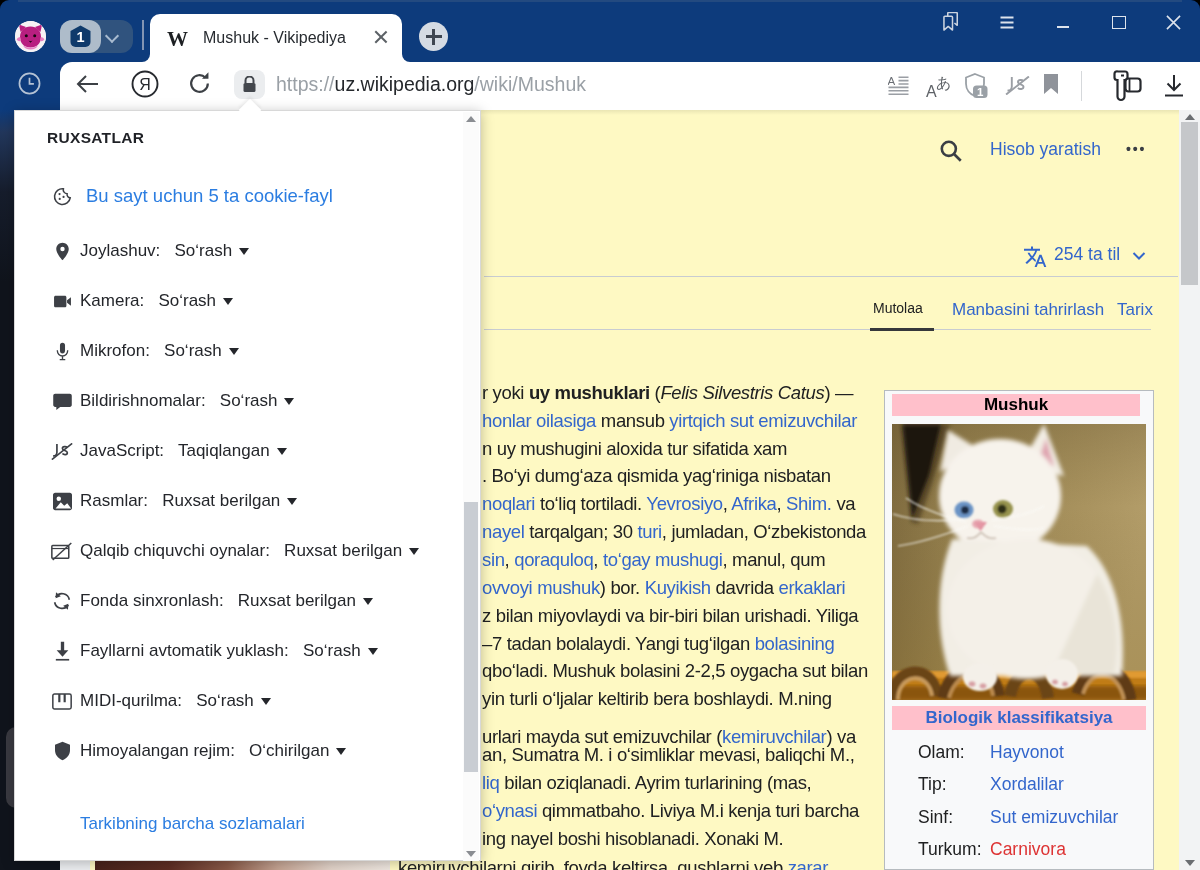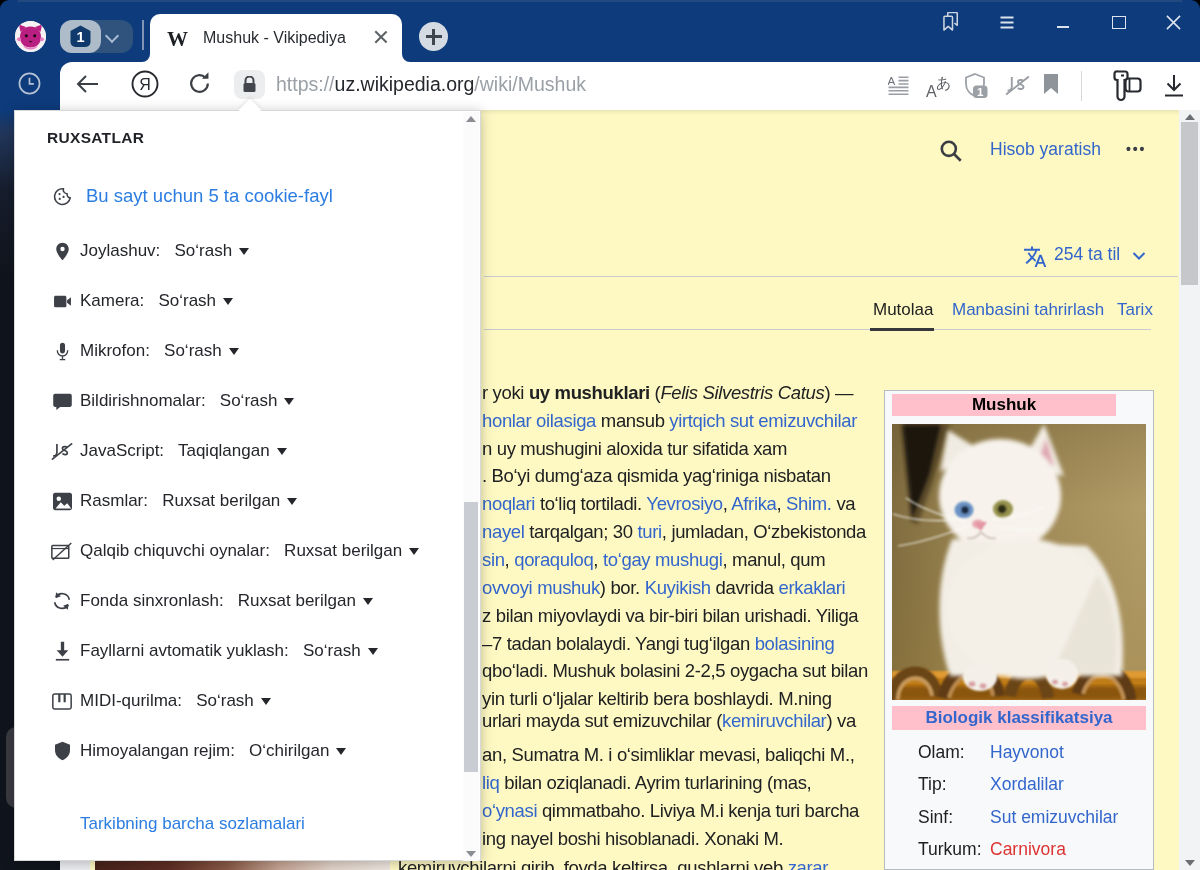--- a/index.html
+++ b/index.html
@@ -208,50 +208,50 @@
 
   <svg class="abs" style="left:963px; top:134px" width="24" height="24" viewBox="0 0 24 24" fill="#3366cc">
       <path d="M12.9 15.9l-2.6-2.5.1-.1c1.7-1.9 3-4.2 3.7-6.6H17V4.7h-7V2.6H8v2.1H1v2h11.2c-.7 2-1.7 3.9-3.2 5.5-1-1.1-1.8-2.2-2.4-3.5h-2c.7 1.7 1.8 3.4 3.1 4.8l-5.3 5.2L4 20.1l5.2-5.2 3.2 3.2.5-2.2zm5.6-5.2h-2.1L11.6 23h2.1l1.2-3.2h5.1l1.2 3.2h2.1l-4.8-12.3zm-2.8 7.3l1.7-4.7 1.8 4.7h-3.5z"></path>
     </svg>
   <div class="abs" style="left:994px; top:134px; font-size:17.5px; font-weight:normal"><a class="wl" href="#">254 ta til</a></div>
   <svg class="abs" style="left:1072px; top:141px" width="14" height="10" viewBox="0 0 14 10" fill="none" stroke="#3366cc" stroke-width="2">
       <path d="M1.5 2l5.5 5.5L12.5 2"></path>
     </svg>
   <div class="abs" style="left:424px; top:166px; width:694px; height:1px; background:#c8ccd1"></div>
 
-  <div class="abs" style="left:813px; top:190px; font-size:17px; color:#202122">Mutolaa</div>
+  <div class="abs" style="left:813px; top:190px; font-size:14px; color:#202122">Mutolaa</div>
   <div class="abs" style="left:424px; top:219px; width:667px; height:1px; background:#c8ccd1"></div>
   <div class="abs" style="left:810px; top:218px; width:64px; height:2.5px; background:#36383b"></div>
   <div class="abs" style="left:892px; top:190px; font-size:17px"><a class="wl" href="#">Manbasini tahrirlash</a></div>
   <div class="abs" style="left:1057px; top:190px; font-size:17px"><a class="wl" href="#">Tarix</a></div>
 
   <div class="art" style="top:272px">r yoki <b>uy mushuklari</b> (<i>Felis Silvestris Catus</i>) —</div>
   <div class="art" style="top:300px"><a class="wl" href="#">honlar oilasiga</a> mansub <a class="wl" href="#">yirtqich sut emizuvchilar</a></div>
   <div class="art" style="top:328px">n uy mushugini aloxida tur sifatida xam</div>
   <div class="art" style="top:355px">. Boʻyi dumgʻaza qismida yagʻriniga nisbatan</div>
   <div class="art" style="top:383px"><a class="wl" href="#">noqlari</a> toʻliq tortiladi. <a class="wl" href="#">Yevrosiyo</a>, <a class="wl" href="#">Afrika</a>, <a class="wl" href="#">Shim.</a> va</div>
   <div class="art" style="top:411px"><a class="wl" href="#">nayel</a> tarqalgan; 30 <a class="wl" href="#">turi</a>, jumladan, Oʻzbekistonda</div>
   <div class="art" style="top:439px"><a class="wl" href="#">sin</a>, <a class="wl" href="#">qoraquloq</a>, <a class="wl" href="#">toʻgay mushugi</a>, manul, qum</div>
   <div class="art" style="top:467px"><a class="wl" href="#">ovvoyi mushuk</a>) bor. <a class="wl" href="#">Kuyikish</a> davrida <a class="wl" href="#">erkaklari</a></div>
   <div class="art" style="top:495px">z bilan miyovlaydi va bir-biri bilan urishadi. Yiliga</div>
   <div class="art" style="top:523px">–7 tadan bolalaydi. Yangi tugʻilgan <a class="wl" href="#">bolasining</a></div>
   <div class="art" style="top:550px">qboʻladi. Mushuk bolasini 2-2,5 oygacha sut bilan</div>
   <div class="art" style="top:578px">yin turli oʻljalar keltirib bera boshlaydi. M.ning</div>
-  <div class="art" style="top:600px">urlari mayda sut emizuvchilar (<a class="wl" href="#">kemiruvchilar</a>) va</div>
+  <div class="art" style="top:616px">urlari mayda sut emizuvchilar (<a class="wl" href="#">kemiruvchilar</a>) va</div>
   <div class="art" style="top:634px">an, Sumatra M. i oʻsimliklar mevasi, baliqchi M.,</div>
   <div class="art" style="top:662px"><a class="wl" href="#">liq</a> bilan oziqlanadi. Ayrim turlarining (mas,</div>
   <div class="art" style="top:690px"><a class="wl" href="#">oʻynasi</a> qimmatbaho. Liviya M.i kenja turi barcha</div>
   <div class="art" style="top:718px">ing nayel boshi hisoblanadi. Xonaki M.</div>
   <div class="art" style="left:338px; top:747px; width:704px">kemiruvchilarni qirib, foyda keltirsa, qushlarni veb <a class="wl" href="#">zarar</a></div>
 
   <div class="abs" style="left:0px; top:751px; width:30px; height:9px; background:#edeff2"></div>
   <div class="abs" style="left:35px; top:751px; width:295px; height:9px; background:linear-gradient(90deg,#48231b,#5e2e24 25%,#8a5a48 45%,#c4a392 62%,#e2d3c9 80%,#efe7e0)"></div>
 
   <div id="ibox">
-    <div class="pink" style="position:absolute; left:7px; top:3px; width:224px; height:22px; line-height:22px;">Mushuk</div>
+    <div class="pink" style="position:absolute; left:7px; top:3px; width:248px; height:22px; line-height:22px;">Mushuk</div>
     <div class="abs" style="left:7px; top:33px; width:254px; height:277px; overflow:hidden">
       <svg width="257" height="276" viewBox="0 0 257 276">
         <defs>
           <linearGradient id="kbg" x1="0" y1="0" x2="1" y2="0.1">
             <stop offset="0" stop-color="#7e6a3e"></stop>
               <stop offset="0.3" stop-color="#97824f"></stop>
               <stop offset="0.75" stop-color="#a8925e"></stop>
               <stop offset="1" stop-color="#b29c68"></stop>
           </linearGradient>
           <linearGradient id="kvert" x1="0" y1="0" x2="0" y2="1">

